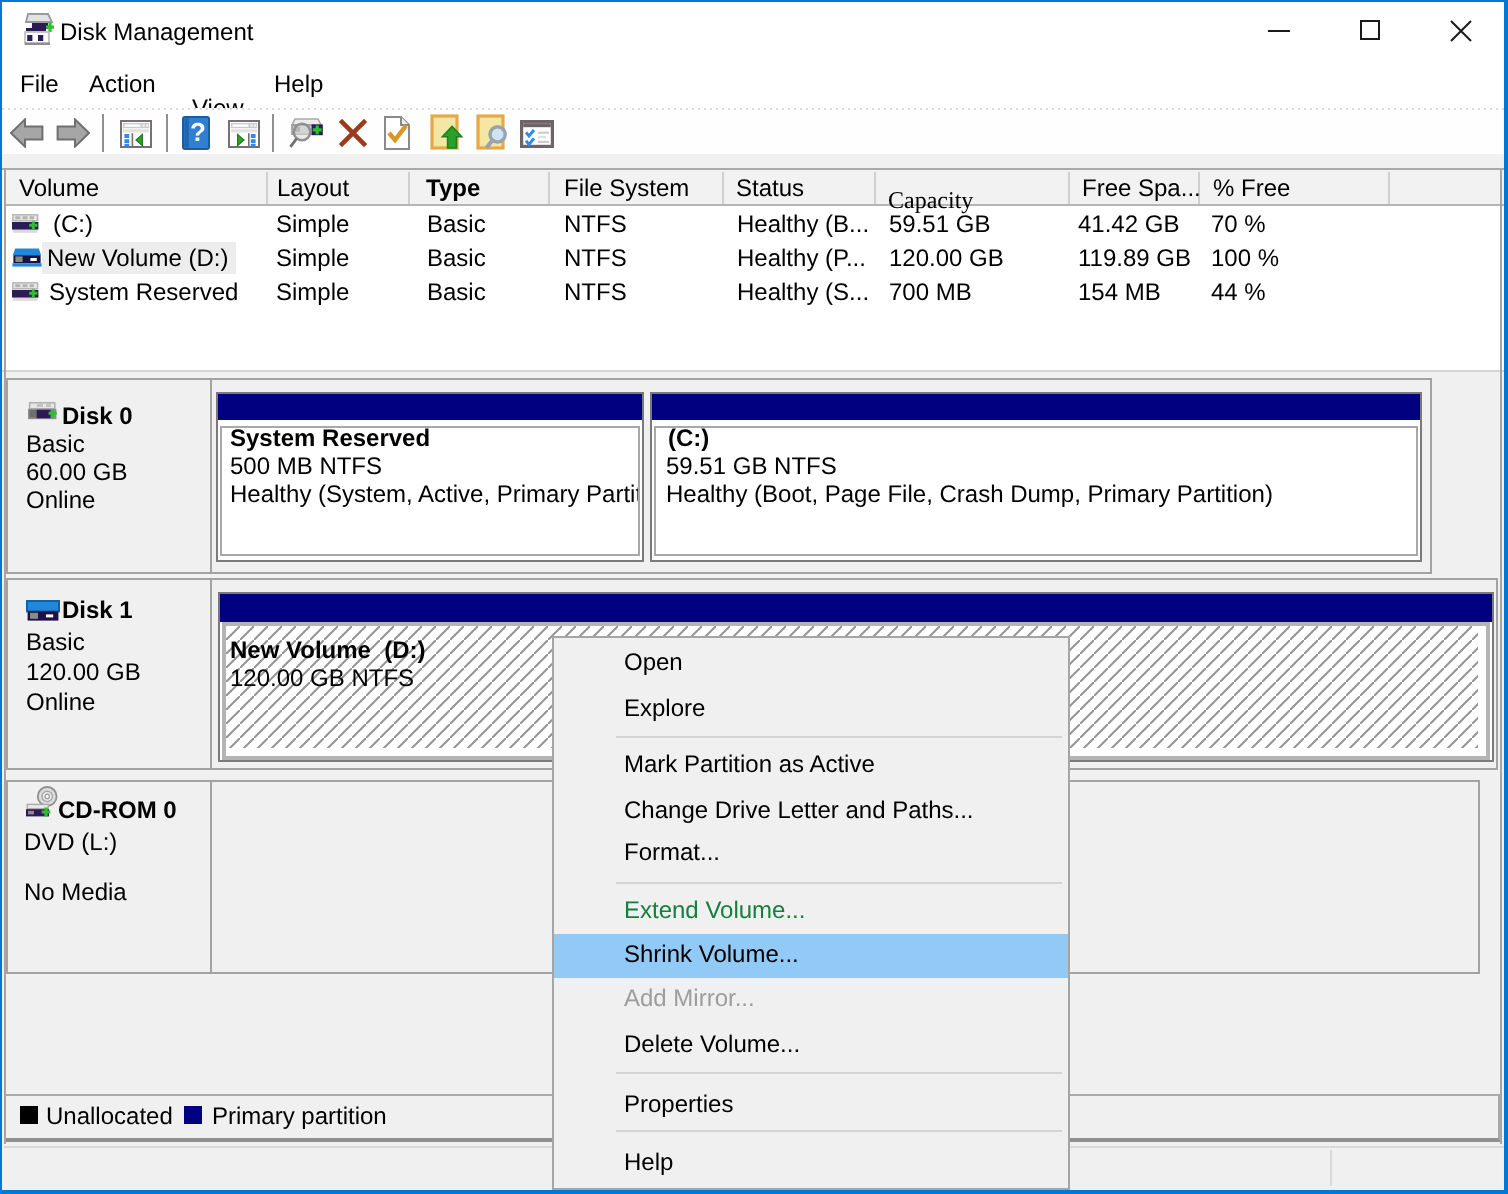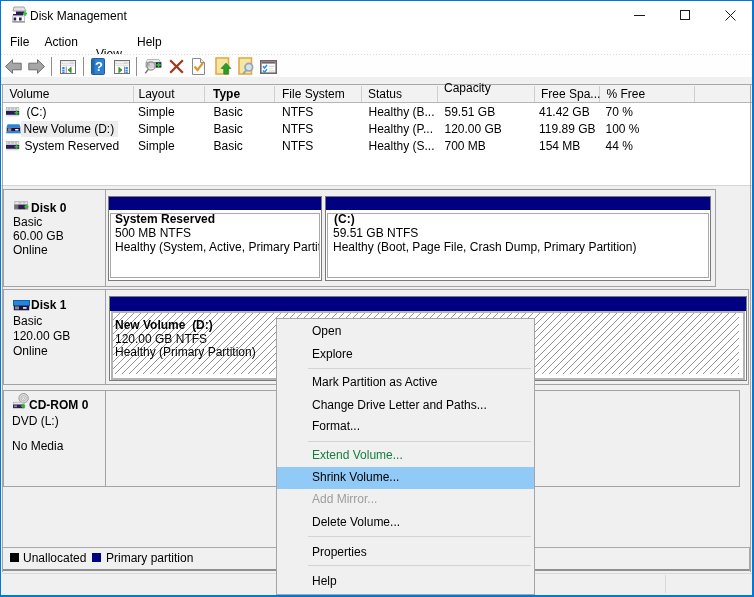--- a/index.html
+++ b/index.html
@@ -134,21 +134,21 @@
   <div class="abs hsep" style="left:361px;"></div>
   <div class="abs hsep" style="left:437px;"></div>
   <div class="abs hsep" style="left:534px;"></div>
   <div class="abs hsep" style="left:599px;"></div>
   <div class="abs hsep" style="left:694px;"></div>
   <div class="t" style="left:9.5px;top:86px;">Volume</div>
   <div class="t" style="left:138.5px;top:86px;">Layout</div>
   <div class="t" style="left:213px;top:86px;font-weight:bold;">Type</div>
   <div class="t" style="left:282px;top:86px;">File System</div>
   <div class="t" style="left:368px;top:86px;">Status</div>
-  <div class="t" style="left:444px;top:80px;">Capacity</div>
+  <div class="t" style="left:444px;top:92px;font-family:Liberation Serif, serif;">Capacity</div>
   <div class="t" style="left:541px;top:86px;text-align:center;">Free Spa...</div>
   <div class="t" style="left:606.5px;top:86px;">% Free</div>
 
   <div class="abs" style="left:21px;top:121px;width:97px;height:16px;background:#ededed;"></div>
   <svg class="abs" style="left:6px;top:107px;" width="14" height="10" viewBox="0 0 14 10">
     <rect x="0.4" y="0.4" width="12.4" height="3" fill="#e7e7e7" stroke="#b2b2b2" stroke-width="0.7"></rect>
     <rect x="1.6" y="1.1" width="2.6" height="1.5" fill="#b5b5b5"></rect>
       <rect x="5.2" y="1.1" width="2.6" height="1.5" fill="#b5b5b5"></rect>
       <rect x="8.8" y="1.1" width="2.2" height="1.5" fill="#b5b5b5"></rect>
     <rect x="0" y="4" width="13.2" height="3.8" fill="#2b1b56"></rect>
@@ -257,21 +257,20 @@
             <pattern id="hp" width="7" height="7" patternUnits="userSpaceOnUse">
               <path d="M-1,8 L8,-1" stroke="#949494" stroke-width="1" fill="none"></path>
             </pattern>
           </defs>
           <rect width="626" height="61" fill="url(#hp)"></rect>
         </svg>
     </div>
   </div>
   <div class="t" style="left:115px;top:317px;font-weight:bold;">New Volume  (D:)</div>
   <div class="t" style="left:115px;top:330.5px;">120.00 GB NTFS</div>
-  <div class="t" style="left:115px;top:343.5px;">Healthy (Primary Partition)</div>
 
   <div class="abs" style="left:3px;top:390px;width:737px;height:97px;border:1px solid #a3a3a3;box-sizing:border-box;"></div>
   <div class="abs" style="left:105px;top:390px;width:1px;height:97px;background:#a3a3a3;"></div>
   <svg class="abs" style="left:13px;top:393px;" width="16" height="16" viewBox="0 0 16 16">
     <circle cx="10.6" cy="5.2" r="4.7" fill="#dcdcdc" stroke="#8f8f8f" stroke-width="0.9"></circle>
     <circle cx="10.6" cy="5.2" r="2.6" fill="#ececec" stroke="#a8a8a8" stroke-width="0.7"></circle>
     <circle cx="10.6" cy="5.2" r="1.1" fill="#ffffff" stroke="#9a9a9a" stroke-width="0.6"></circle>
     <rect x="0.6" y="9.2" width="10.5" height="2.2" fill="#e8e8e8" stroke="#ababab" stroke-width="0.7"></rect>
     <rect x="0" y="11.6" width="11.5" height="3.6" fill="#2b1b56"></rect>
     <rect x="1" y="12.4" width="3" height="1.8" fill="#8a8a8a"></rect>

